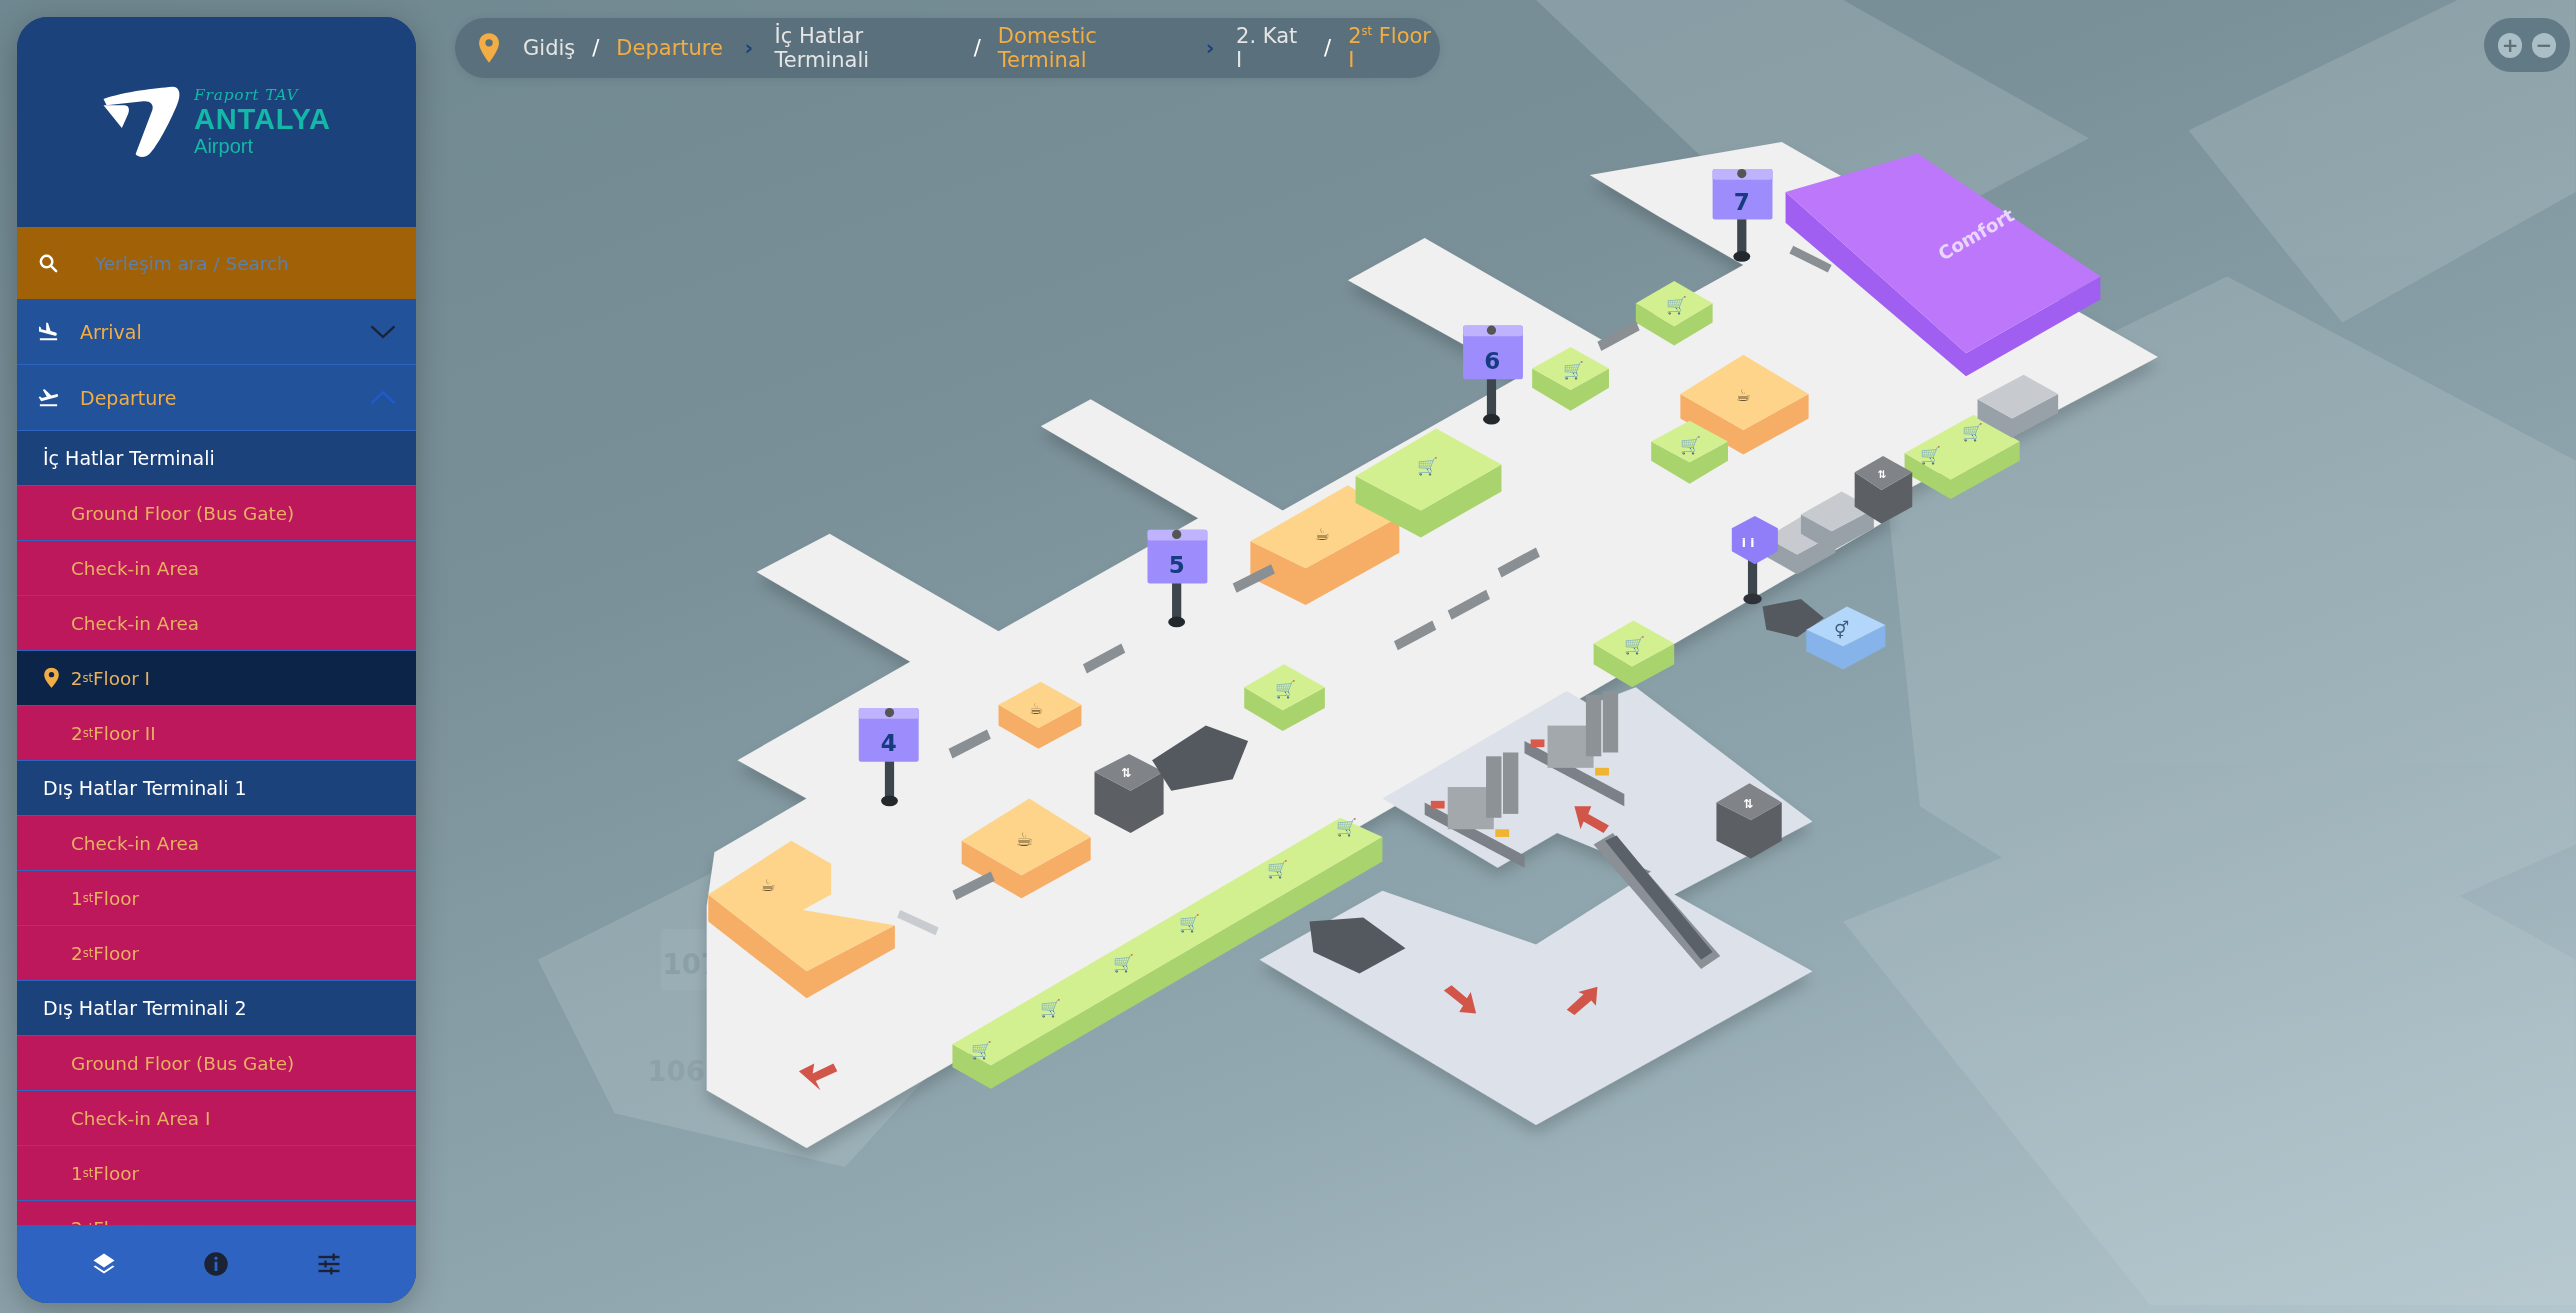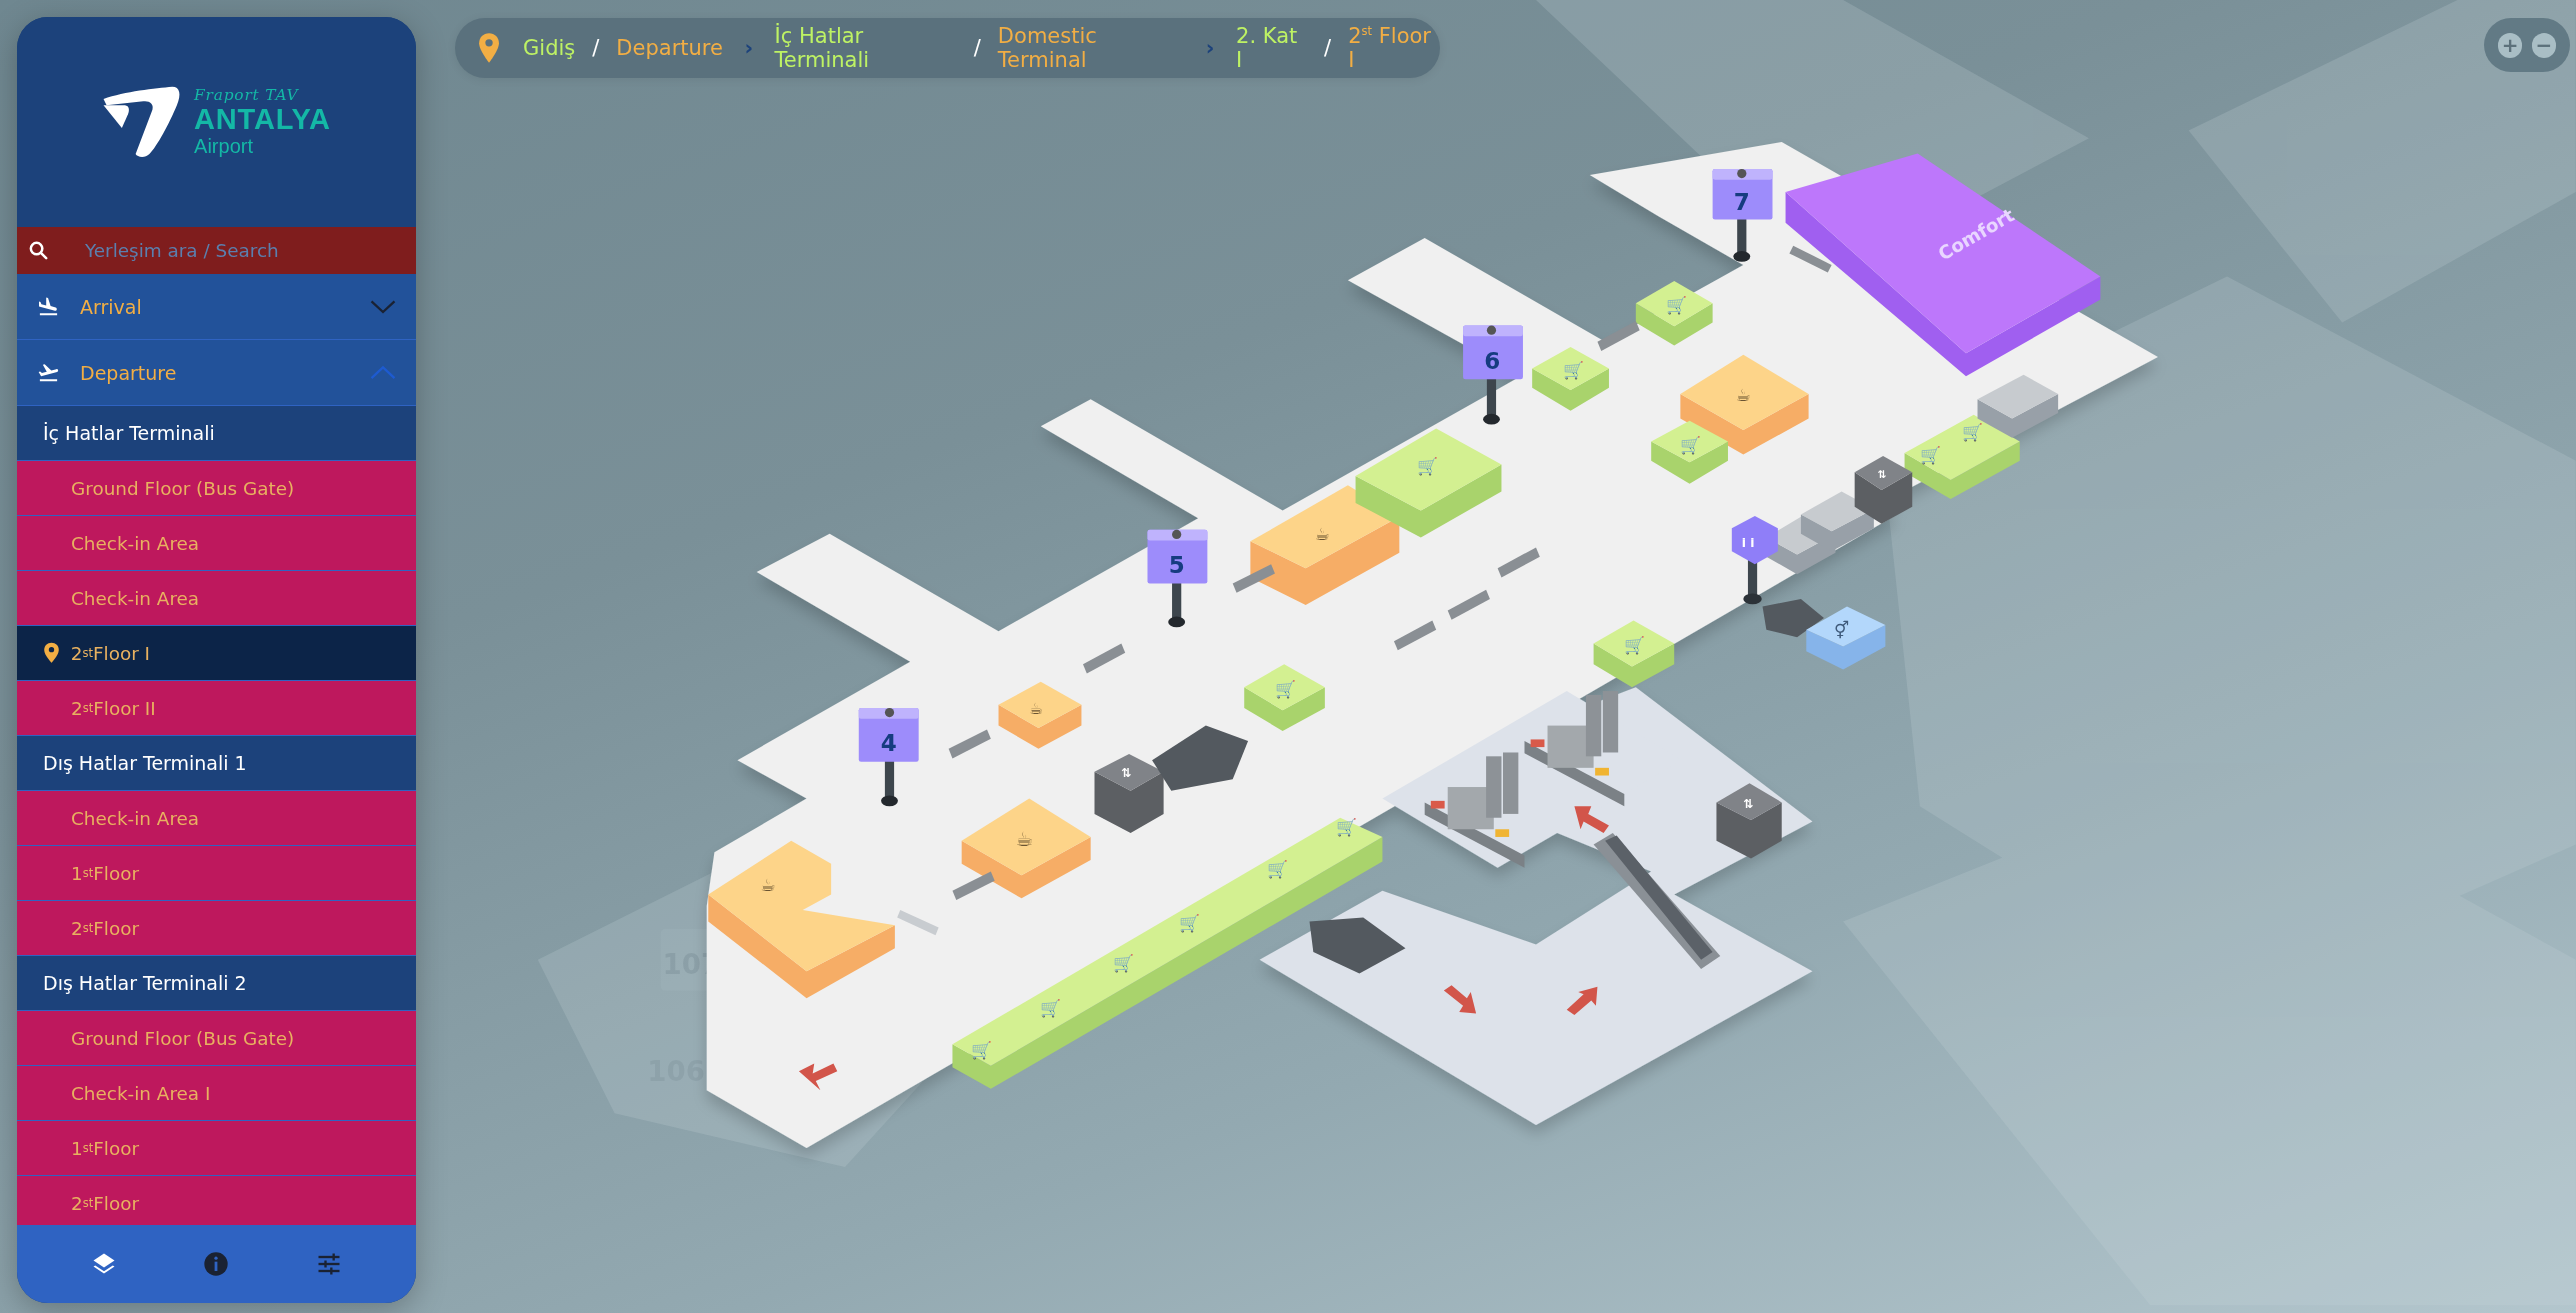--- a/index.html
+++ b/index.html
@@ -20,21 +20,21 @@
     display: flex; flex-direction: column;
   }
   .logo-area { height: 210px; display: flex; align-items: center; justify-content: center; background: #1c427b; }
   .logo { display: flex; align-items: center; gap: 10.8px; }
   .logo-mark { width: 81px; height: 74px; }
   .logo-text { color: #14b8a6; line-height: 1; }
   .logo-text .l1 { font-family: "DejaVu Serif", serif; font-style: italic; font-size: 15.4px; letter-spacing: 0.8px; }
   .logo-text .l2 { font-family: "Liberation Sans", sans-serif; font-weight: 700; font-size: 29px; letter-spacing: 0.8px; margin-top: 1.5px; }
   .logo-text .l3 { font-family: "Liberation Sans", sans-serif; font-weight: 400; font-size: 20px; margin-top: 1.5px; }
 
-  .search-row { height: 47px; background: #7f1d1d; display: flex; align-items: center; padding-left: 10px; }
+  .search-row { height: 72px; background: #a16207; display: flex; align-items: center; padding-left: 20px; }
   .search-row svg { width: 23px; height: 23px; }
   .search-input {
     margin-left: 35px; background: transparent; border: none; outline: none;
     font-family: "DejaVu Sans", sans-serif; font-size: 18.4px; color: #fff; width: 292px;
   }
   .search-input::placeholder { color: #5b7fae; }
 
   .menu { flex: 1; overflow: hidden; }
   .section {
     height: 66px; display: flex; align-items: center; padding: 0 20px; background: #22529a;
@@ -64,21 +64,21 @@
   .bottom-bar svg { width: 28px; height: 28px; }
 
   
   .breadcrumb {
     position: absolute; left: 455px; top: 18.4px; height: 60px; width: 985px;
     background: #5a717d; border-radius: 30px; display: flex; align-items: center; padding-left: 23px;
     font-family: "DejaVu Sans", sans-serif; font-size: 21px;
     box-shadow: 0 1.5px 9.2px rgba(0,0,0,0.08);
   }
   .breadcrumb .pin-ic { width: 23px; height: 32px; margin-right: 23px; }
-  .bc-w { color: #bef264; }
+  .bc-w { color: #e5e5e5; }
   .bc-o { color: #f2ae44; }
   .bc-sep { color: #fff; margin: 0 17px; }
   .bc-arr { color: #1c427b; margin: 0 21.5px; font-weight: 700; }
 
   
   .zoom-ctrl {
     position: absolute; left: 2484px; top: 18.4px; width: 86px; height: 54px;
     background: #627a85; border-radius: 27px; display: flex; align-items: center; justify-content: center; gap: 9.2px;
   }
   .zoom-btn {

